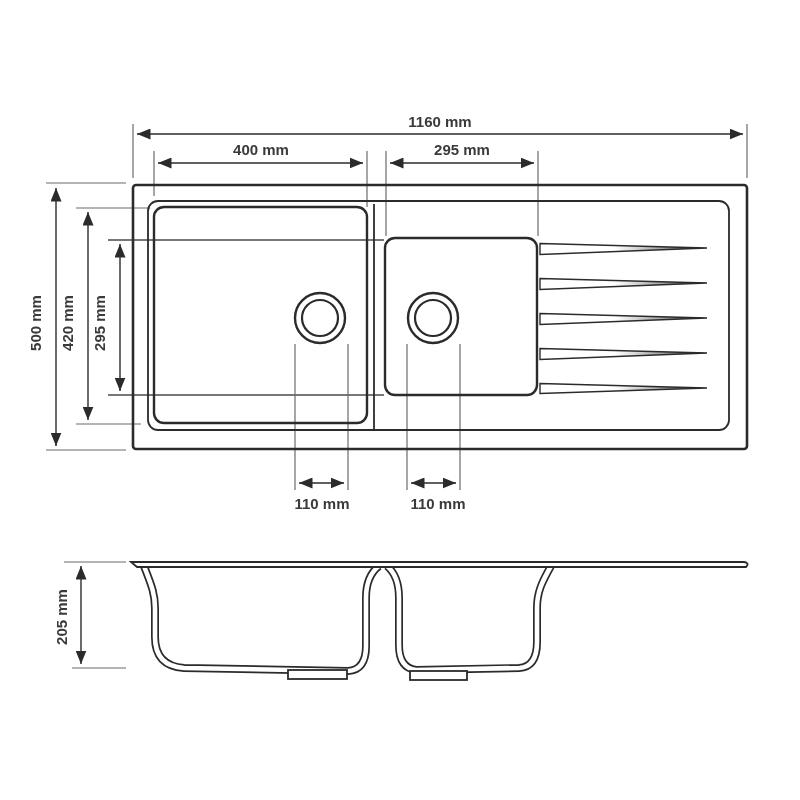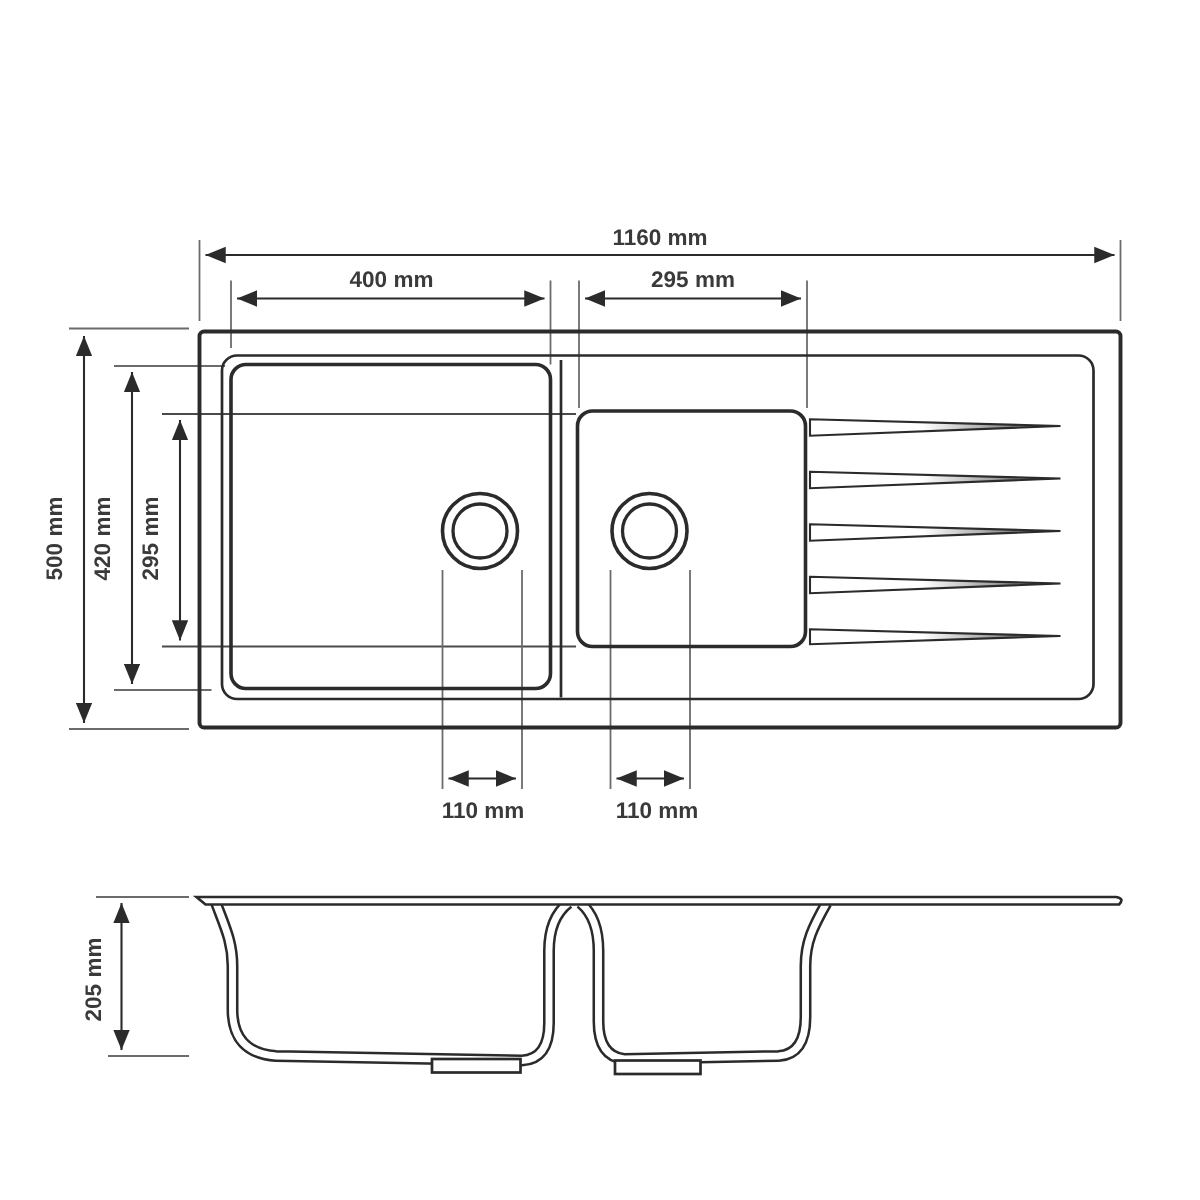--- a/index.html
+++ b/index.html
@@ -1,16 +1,16 @@
 <!DOCTYPE html>
 <html><head>
 <meta charset="utf-8">
 <style>
   html,body{margin:0;padding:0;background:#ffffff;}
-  .stage{width:800px;height:712px;position:relative;background:#ffffff;overflow:hidden;margin-top:36px;}
+  .stage{width:800px;height:712px;position:relative;background:#ffffff;overflow:hidden;}
   svg{display:block;}
   text{
     font-family:"Liberation Sans", sans-serif;
     font-weight:bold;
     fill:#3a3a3a;
   }
   .dim-label{font-size:15px;}
   .obj{stroke:#2b2b2b;fill:none;}
   .ext{stroke:#6b6b6b;stroke-width:1.2;fill:none;}
   .ext-strong{stroke:#4a4a4a;stroke-width:1.4;fill:none;}

